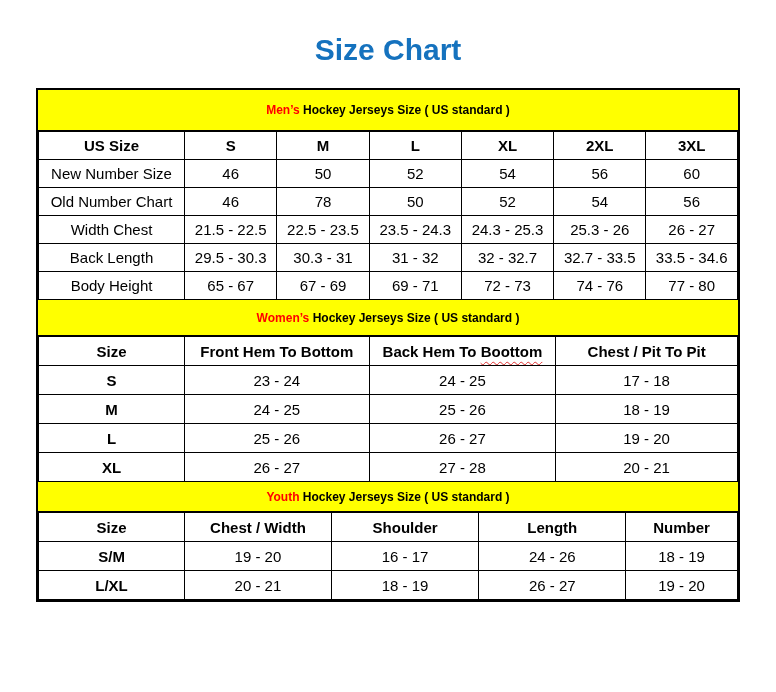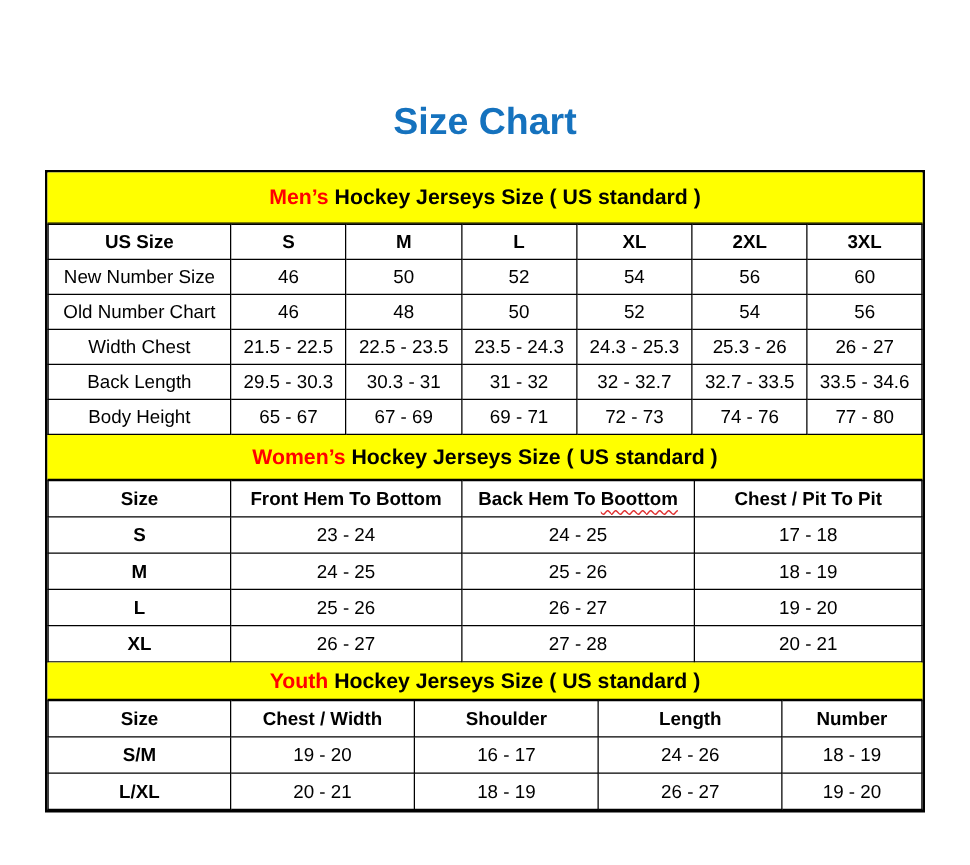--- a/index.html
+++ b/index.html
@@ -12,41 +12,41 @@
     font-family: "Liberation Sans", "DejaVu Sans", sans-serif;
     color: #000000;
   }
   .page {
     width: 776px;
     height: 692px;
     position: relative;
   }
   .title {
     margin: 0;
-    padding-top: 82px;
+    padding-top: 34px;
     text-align: center;
     font-size: 30px;
     line-height: 32px;
     font-weight: bold;
     color: #1572be;
     letter-spacing: 0px;
   }
   .chart {
     width: 700px;
     margin: 22px auto 0 auto;
     border: 2px solid #000000;
   }
   .band {
     display: flex;
     align-items: center;
     justify-content: center;
     background: #ffff00;
     border-bottom: 1px solid #000000;
     font-weight: bold;
-    font-size: 17px;
+    font-size: 12px;
   }
   .band span { white-space: pre; }
   .band .hl { color: #ff0000; }
   .band-mens   { height: 40px; }
   .band-womens { height: 35px; justify-content: center; }
   .band-youth  { height: 29px; }
   table {
     width: 100%;
     border-collapse: collapse;
     table-layout: fixed;
@@ -111,21 +111,21 @@
             <td>46</td>
             <td>50</td>
             <td>52</td>
             <td>54</td>
             <td>56</td>
             <td>60</td>
           </tr>
           <tr>
             <td>Old Number Chart</td>
             <td>46</td>
-            <td>48</td>
+            <td>78</td>
             <td>50</td>
             <td>52</td>
             <td>54</td>
             <td>56</td>
           </tr>
           <tr>
             <td>Width Chest</td>
             <td>21.5 - 22.5</td>
             <td>22.5 - 23.5</td>
             <td>23.5 - 24.3</td>

